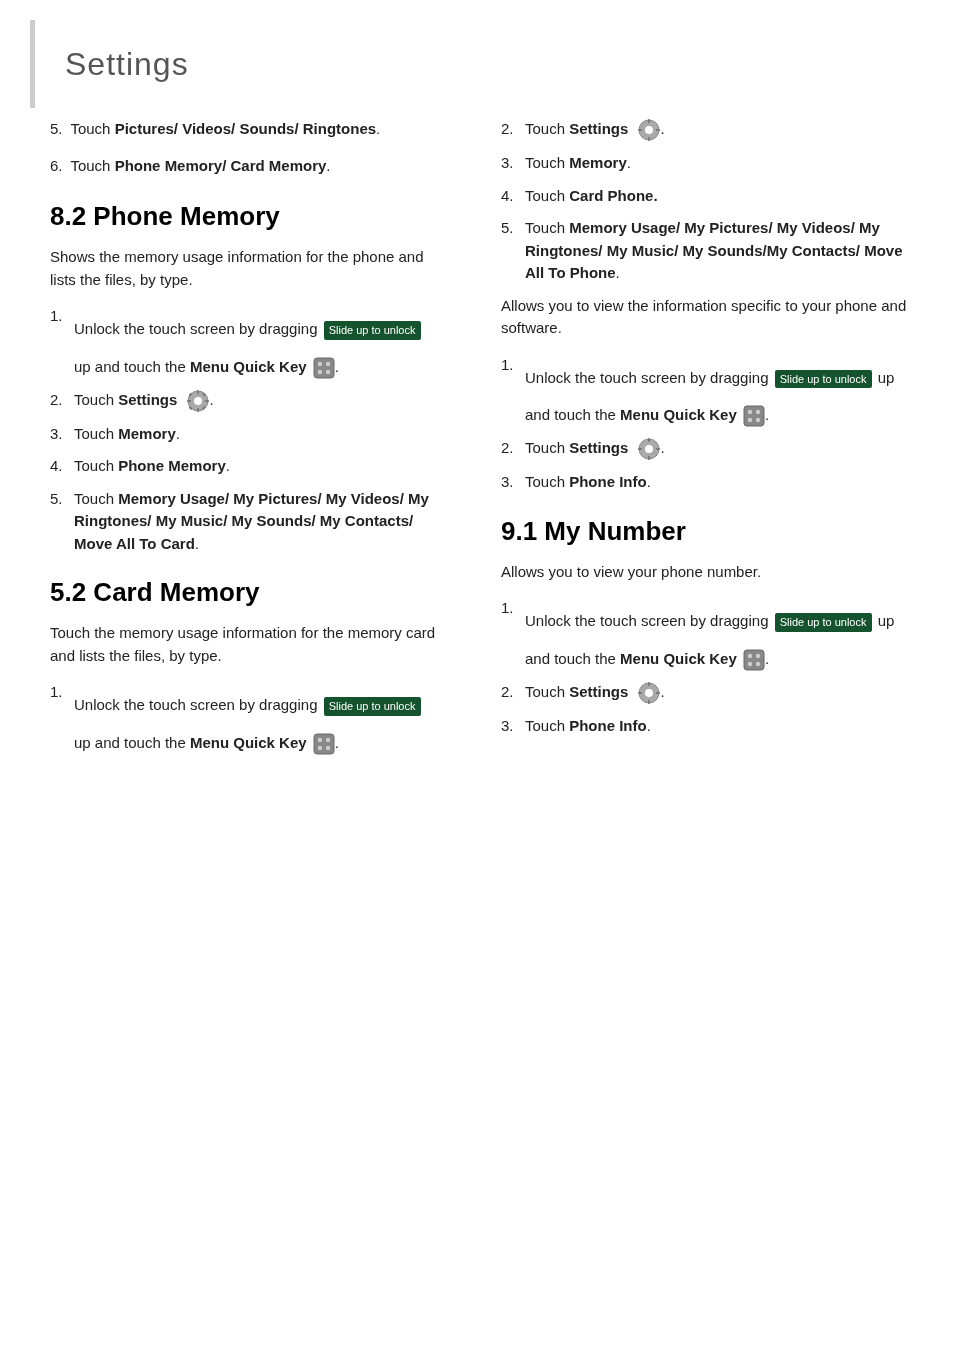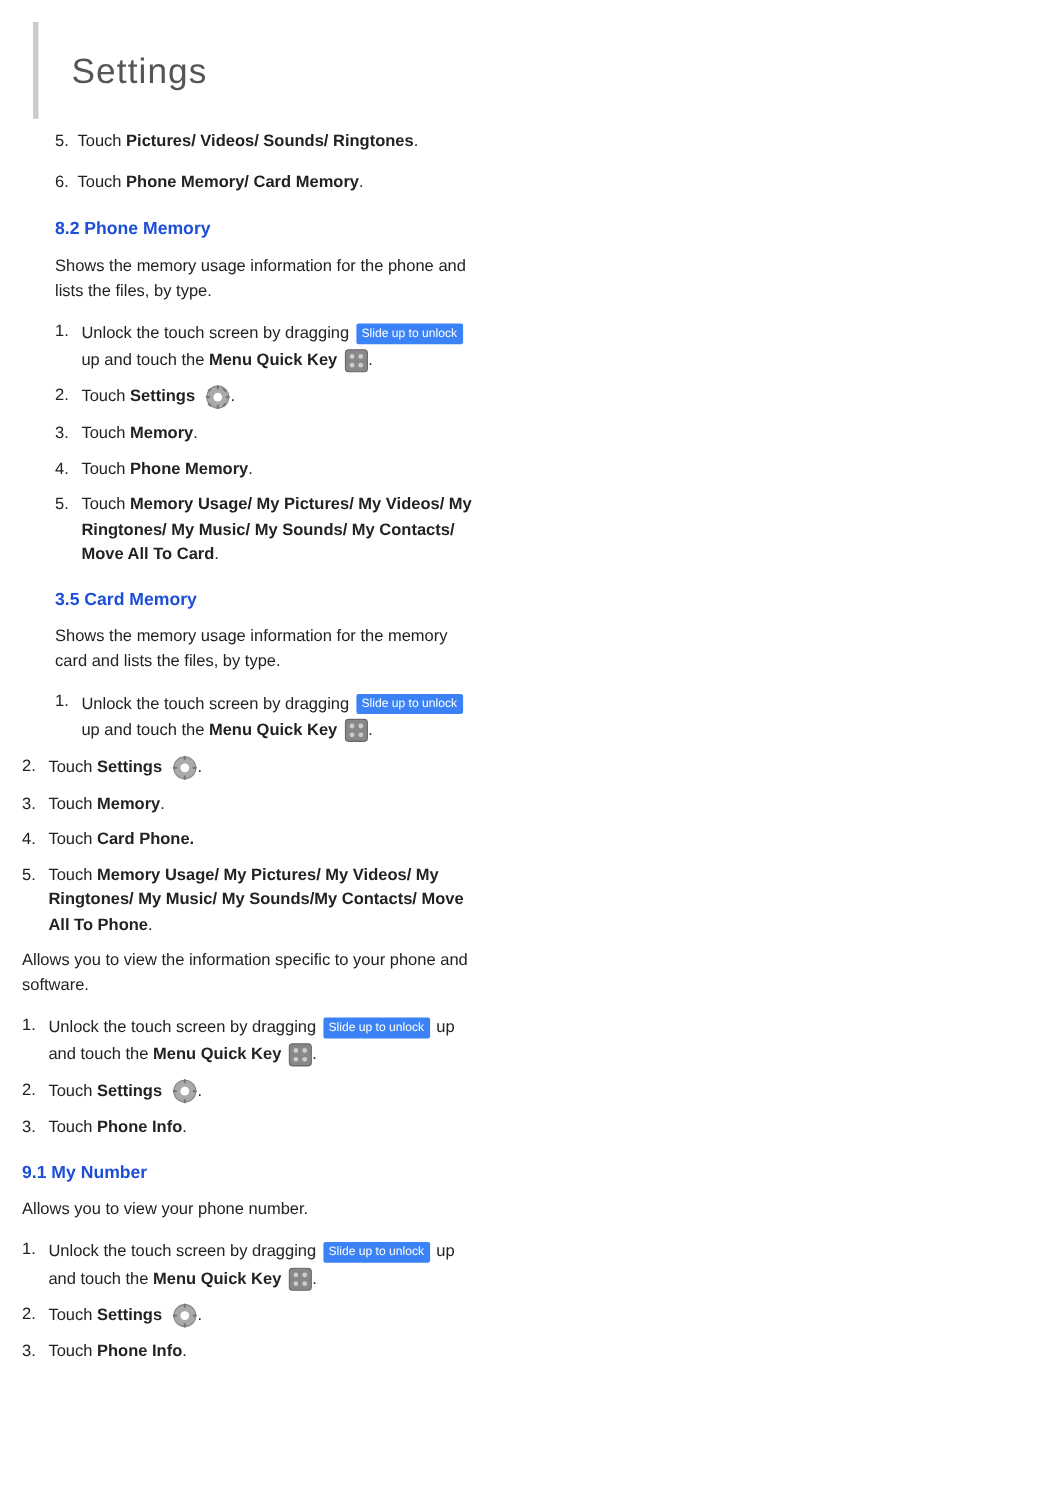--- a/index.html
+++ b/index.html
@@ -29,23 +29,24 @@
 
     .header-title {
       font-size: 32px;
       font-weight: 300;
       color: #555555;
       letter-spacing: 1px;
     }
 
     .content-area {
       display: flex;
-      flex-direction: column;
+      flex-direction: row;
       flex: 1;
       padding: 10px 0;
+      gap: 21px;
     }
 
     .left-col {
       width: 460px;
       padding: 0 20px 0 50px;
     }
 
     .right-col {
       width: 460px;
       padding: 0 30px 0 20px;
@@ -61,22 +62,22 @@
       font-size: 15px;
       padding-left: 0;
     }
 
     .top-list li .num {
       display: inline;
       margin-right: 4px;
     }
 
     .section-heading {
-      color: #1d4ed8;
-      font-size: 16px;
+      color: #000000;
+      font-size: 26px;
       font-weight: bold;
       margin: 18px 0 10px 0;
     }
 
     .section-heading-large {
       color: #e0004d;
       font-size: 26px;
       font-weight: bold;
       margin: 18px 0 10px 0;
     }
@@ -106,27 +107,27 @@
       min-width: 24px;
       font-size: 15px;
     }
 
     .step-content {
       flex: 1;
     }
 
     .slide-badge {
       display: inline-block;
-      background: #3b82f6;
+      background: #14532d;
       color: #ffffff;
       font-size: 11px;
       padding: 1px 5px;
       border-radius: 2px;
       vertical-align: middle;
-      margin: 4px 2px;
+      margin: 16px 2px;
       white-space: nowrap;
     }
 
     .menu-icon {
       display: inline-block;
       width: 22px;
       height: 22px;
       vertical-align: middle;
       margin-left: 2px;
       position: relative;
@@ -238,22 +239,22 @@
             <span class="step-content">Touch <strong>Phone Memory</strong>.</span>
           </li>
           <li>
             <span class="step-num">5.</span>
             <span class="step-content">Touch <strong>Memory Usage/ My Pictures/ My Videos/ My Ringtones/ My Music/ My Sounds/ My Contacts/ Move All To Card</strong>.</span>
           </li>
         </ul>
       </div>
 
       <div>
-        <div class="section-heading">3.5 Card Memory</div>
-        <p class="section-description">Shows the memory usage information for the memory card and lists the files, by type.</p>
+        <div class="section-heading">5.2 Card Memory</div>
+        <p class="section-description">Touch the memory usage information for the memory card and lists the files, by type.</p>
         <ul class="steps-list">
           <li>
             <span class="step-num">1.</span>
             <span class="step-content">
               Unlock the touch screen by dragging
               <span class="slide-badge">Slide up to unlock</span>
               up and touch the <strong>Menu Quick Key</strong>
               <span class="menu-icon">
                 <svg viewBox="0 0 22 22" xmlns="http://www.w3.org/2000/svg">
                   <rect x="1" y="1" width="20" height="20" rx="3" ry="3" fill="#888" stroke="#666" stroke-width="1"></rect>

